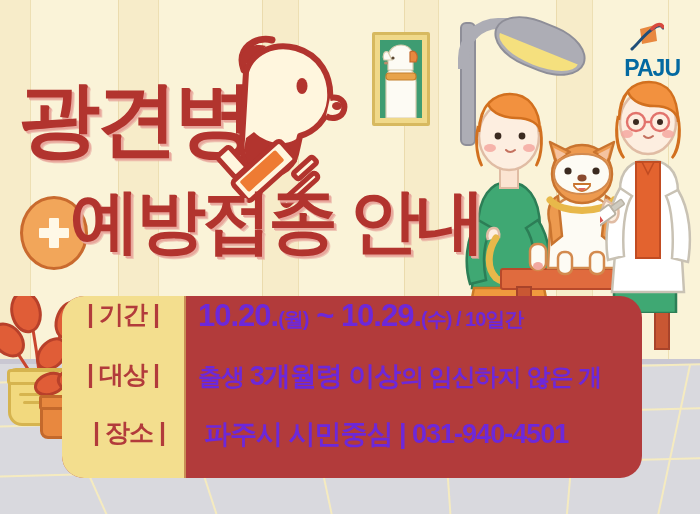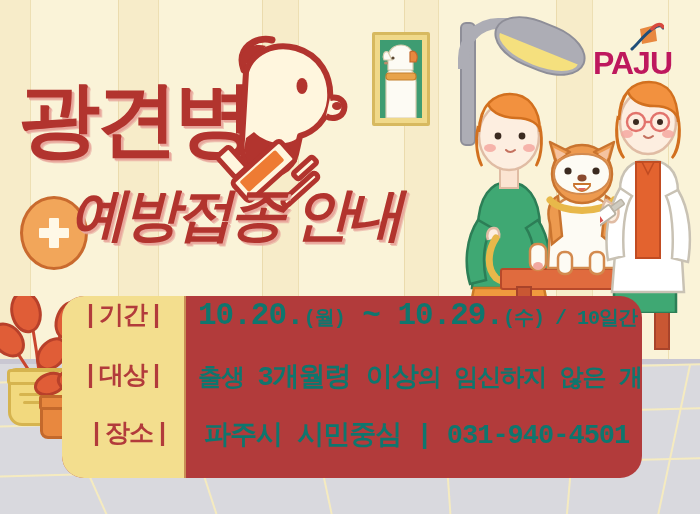--- a/index.html
+++ b/index.html
@@ -19,27 +19,27 @@
 
   
   .logo-left{position:absolute;left:16px;top:18px;width:120px;height:52px;}
   .logo-sub{font-size:14px;font-weight:bold;letter-spacing:-1px;line-height:1;}
   .logo-main{font-size:23px;font-weight:bold;letter-spacing:-1.5px;line-height:1.05;margin-top:2px;}
   .logo-main .r{color:#E0533B;}
   .logo-main .b{color:#2E6FAF;}
 
   .logo-right{position:absolute;right:16px;top:22px;width:92px;height:60px;}
   .paju-mark{position:absolute;right:20px;top:0;width:34px;height:30px;}
-  .paju-word{position:absolute;right:12px;bottom:0;font-size:32px;font-weight:bold;color:#be185d;letter-spacing:-1px;font-family:"Liberation Sans",sans-serif;}
+  .paju-word{position:absolute;right:4px;bottom:0;font-size:23px;font-weight:bold;color:#0369a1;letter-spacing:-1px;font-family:"Liberation Sans",sans-serif;}
 
   
   .title{position:absolute;left:18px;font-weight:bold;color:#B2342E;letter-spacing:-4px;
          text-shadow: 2px 2px 0 #E8A79C, 3px 3px 0 rgba(232,167,156,.6);}
   .title1{top:78px;font-size:82px;line-height:1;}
-  .title2{top:186px;font-size:57px;line-height:1;left:70px;font-style:italic;}
+  .title2{top:186px;font-size:70px;line-height:1;left:70px;}
 
   .crossbadge{position:absolute;left:20px;top:196px;width:62px;height:68px;border-radius:50%;
               background:#F2A65A;border:3px solid #C96A2E;display:flex;align-items:center;justify-content:center;}
   .crossbadge .c1{position:absolute;background:#FFF8E7;}
 
   
   .artdog{position:absolute;left:196px;top:28px;width:180px;height:220px;}
 
   
   .frame{position:absolute;left:372px;top:32px;width:52px;height:88px;background:#F0D98A;border:3px solid #D7B95F;border-radius:2px;}
@@ -62,21 +62,21 @@
   .planter{position:absolute;left:8px;top:368px;width:62px;height:52px;background:#F2D97E;border:3px solid #D6B44F;border-radius:8px 8px 14px 14px;}
   .planter2{position:absolute;left:40px;top:395px;width:38px;height:38px;background:#E8883F;border:3px solid #C3692C;border-radius:3px 3px 8px 8px;}
 
   
   .infobox{position:absolute;left:62px;top:296px;width:580px;height:182px;}
   .info-red{position:absolute;left:0;top:0;width:580px;height:182px;background:#B23B3B;border-radius:22px;}
   .info-yellow{position:absolute;left:0;top:0;width:122px;height:182px;background:#F3DE8E;border-radius:22px 0 0 22px;border-right:2px solid #C98F56;}
   .inforow{position:absolute;left:0;right:0;height:60px;display:flex;align-items:flex-start;}
   .r1{top:2px;} .r2{top:62px;} .r3{top:120px;padding-left:6px;}
   .lbl{width:122px;text-align:center;font-size:25px;font-weight:bold;color:#B23B3B;letter-spacing:-1px;}
-  .val{flex:1;color:#0f766e;font-weight:bold;letter-spacing:-1px;padding-left:14px;white-space:nowrap;font-family:Liberation Mono, monospace;}
+  .val{flex:1;color:#6d28d9;font-weight:bold;letter-spacing:-1px;padding-left:14px;white-space:nowrap;}
   .v1{font-size:31px;}
   .v1 .sm{font-size:20px;}
   .v2{font-size:24px;}
   .v2 .bg{font-size:27px;}
   .v3{font-size:27px;}
 </style>
 </head>
 <body>
 
 <div id="poster">

